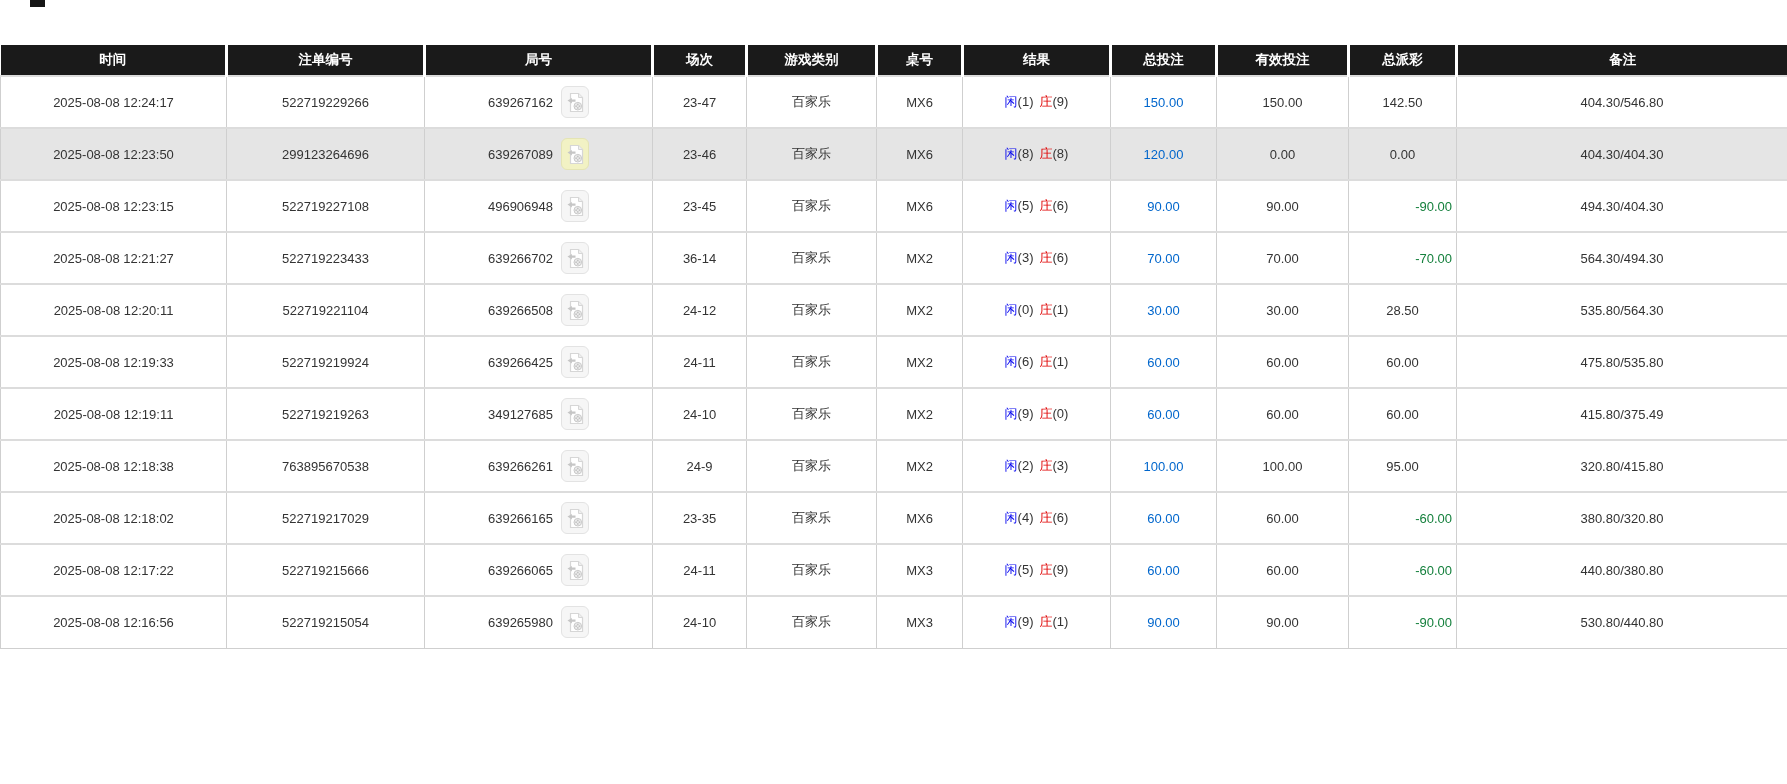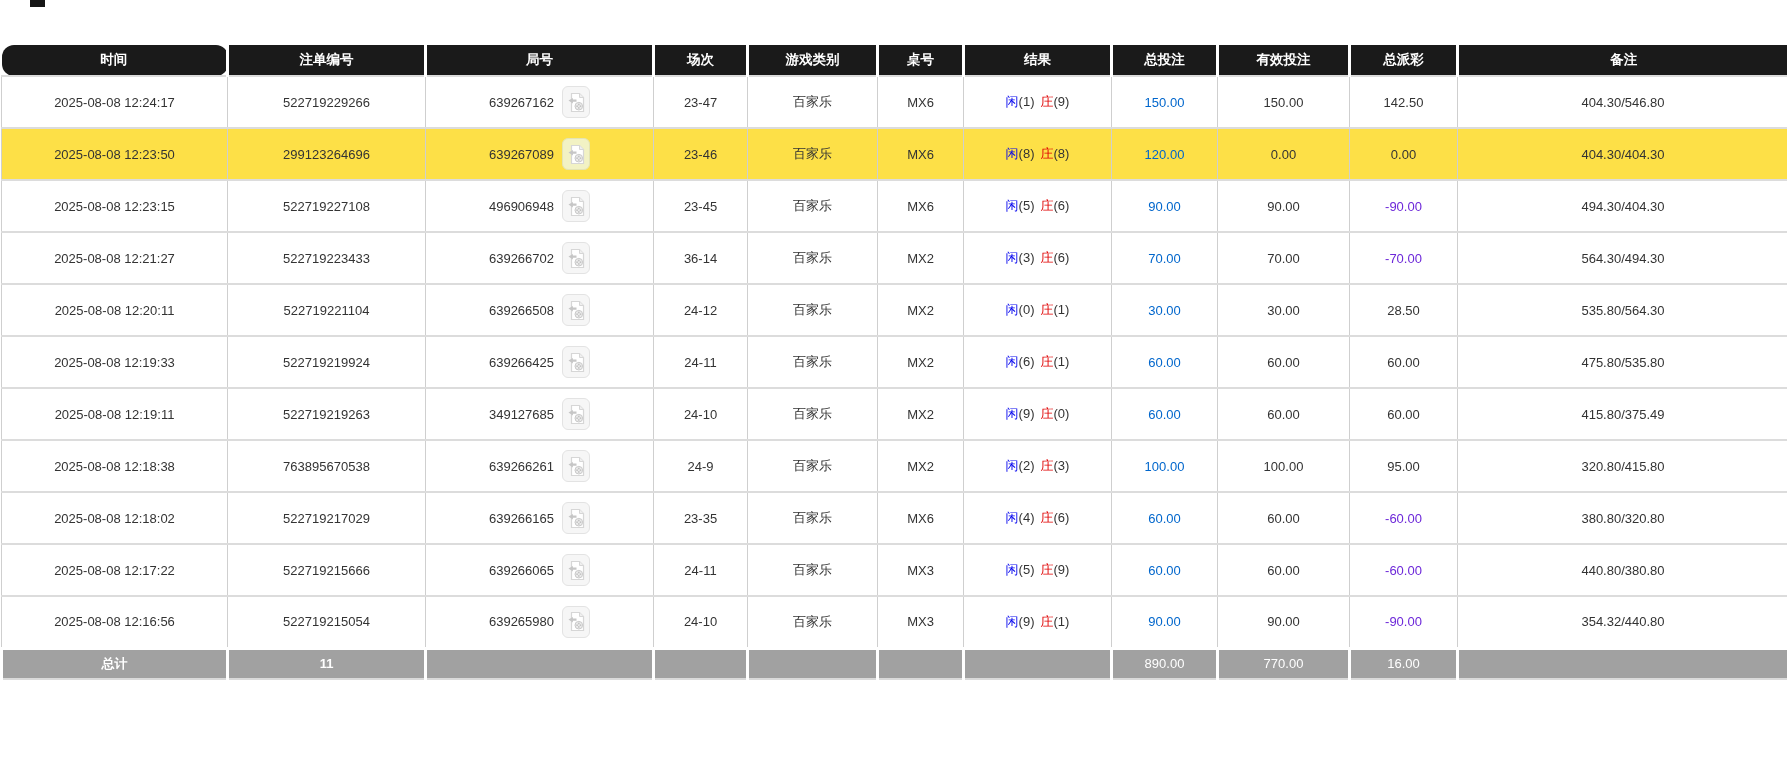--- a/index.html
+++ b/index.html
@@ -12,44 +12,44 @@
 
   table.records {
     border-collapse:collapse; table-layout:fixed;
     width:1787px; margin-top:45px;
   }
   
   thead th {
     background:#1a1a1a; color:#ffffff; font-size:13.5px; font-weight:bold;
     height:31px; text-align:center; border-left:3px solid #ffffff; padding:0;
   }
-  thead th:first-child { border-left:none;border-radius:12px; }
+  thead th:first-child { border-left:none; }
 
   
   tbody td {
     height:52px; padding:0 4px; text-align:center; vertical-align:middle;
     font-size:13px; color:#333333; background:#ffffff;
     border:1px solid #cfcfcf; border-top:2px solid #dcdcdc;
   }
-  tbody tr.highlighted td { background:#fde047; }
+  tbody tr.highlighted td { background:#e5e5e5; }
 
   .col-game-inner { display:flex; align-items:center; justify-content:center; gap:8px; }
   .video-btn {
     display:inline-flex; align-items:center; justify-content:center;
     width:28px; height:32px; background:#f6f6f6;
     border:1px solid #e3e3e3; border-radius:6px; cursor:pointer; flex:0 0 auto;
   }
   tr.highlighted .video-btn { background:#f2f2c4; border-color:#e4e4b4; }
 
   .p-label { color:#0000ee; }
   .b-label { color:#e00000; }
   .score   { color:#333333; }
   .result-gap { display:inline-block; width:6px; }
   td.amount-blue { color:#0066cc; }
-  td.neg { color:#6d28d9; }
+  td.neg { color:#15803d;text-align:right; }
 
   
   tfoot td {
     background:#a1a1a1; color:#ffffff; height:31px; text-align:center;
     font-size:13px; border:3px solid #ffffff; padding:0;
   }
   tfoot tr:last-child td { border-bottom:2px solid #dadada; }
   tfoot td.f-label, tfoot td.f-count { font-weight:bold; }
 </style>
 </head>
@@ -397,31 +397,18 @@
             </span>
           </span>
         </td>
         <td>24-10</td>
         <td>百家乐</td>
         <td>MX3</td>
         <td><span class="p-label">闲</span><span class="score">(9)</span><span class="result-gap"></span><span class="b-label">庄</span><span class="score">(1)</span></td>
         <td class="amount-blue">90.00</td>
         <td>90.00</td>
         <td class="neg">-90.00</td>
-        <td>354.32/440.80</td>
+        <td>530.80/440.80</td>
       </tr>
     </tbody>
   <tfoot>
-      <tr>
-        <td class="f-label">总计</td>
-        <td class="f-count">11</td>
-        <td></td>
-        <td></td>
-        <td></td>
-        <td></td>
-        <td></td>
-        <td>890.00</td>
-        <td>770.00</td>
-        <td>16.00</td>
-        <td></td>
-      </tr>
     </tfoot>
 </table>
 
 </body></html>

